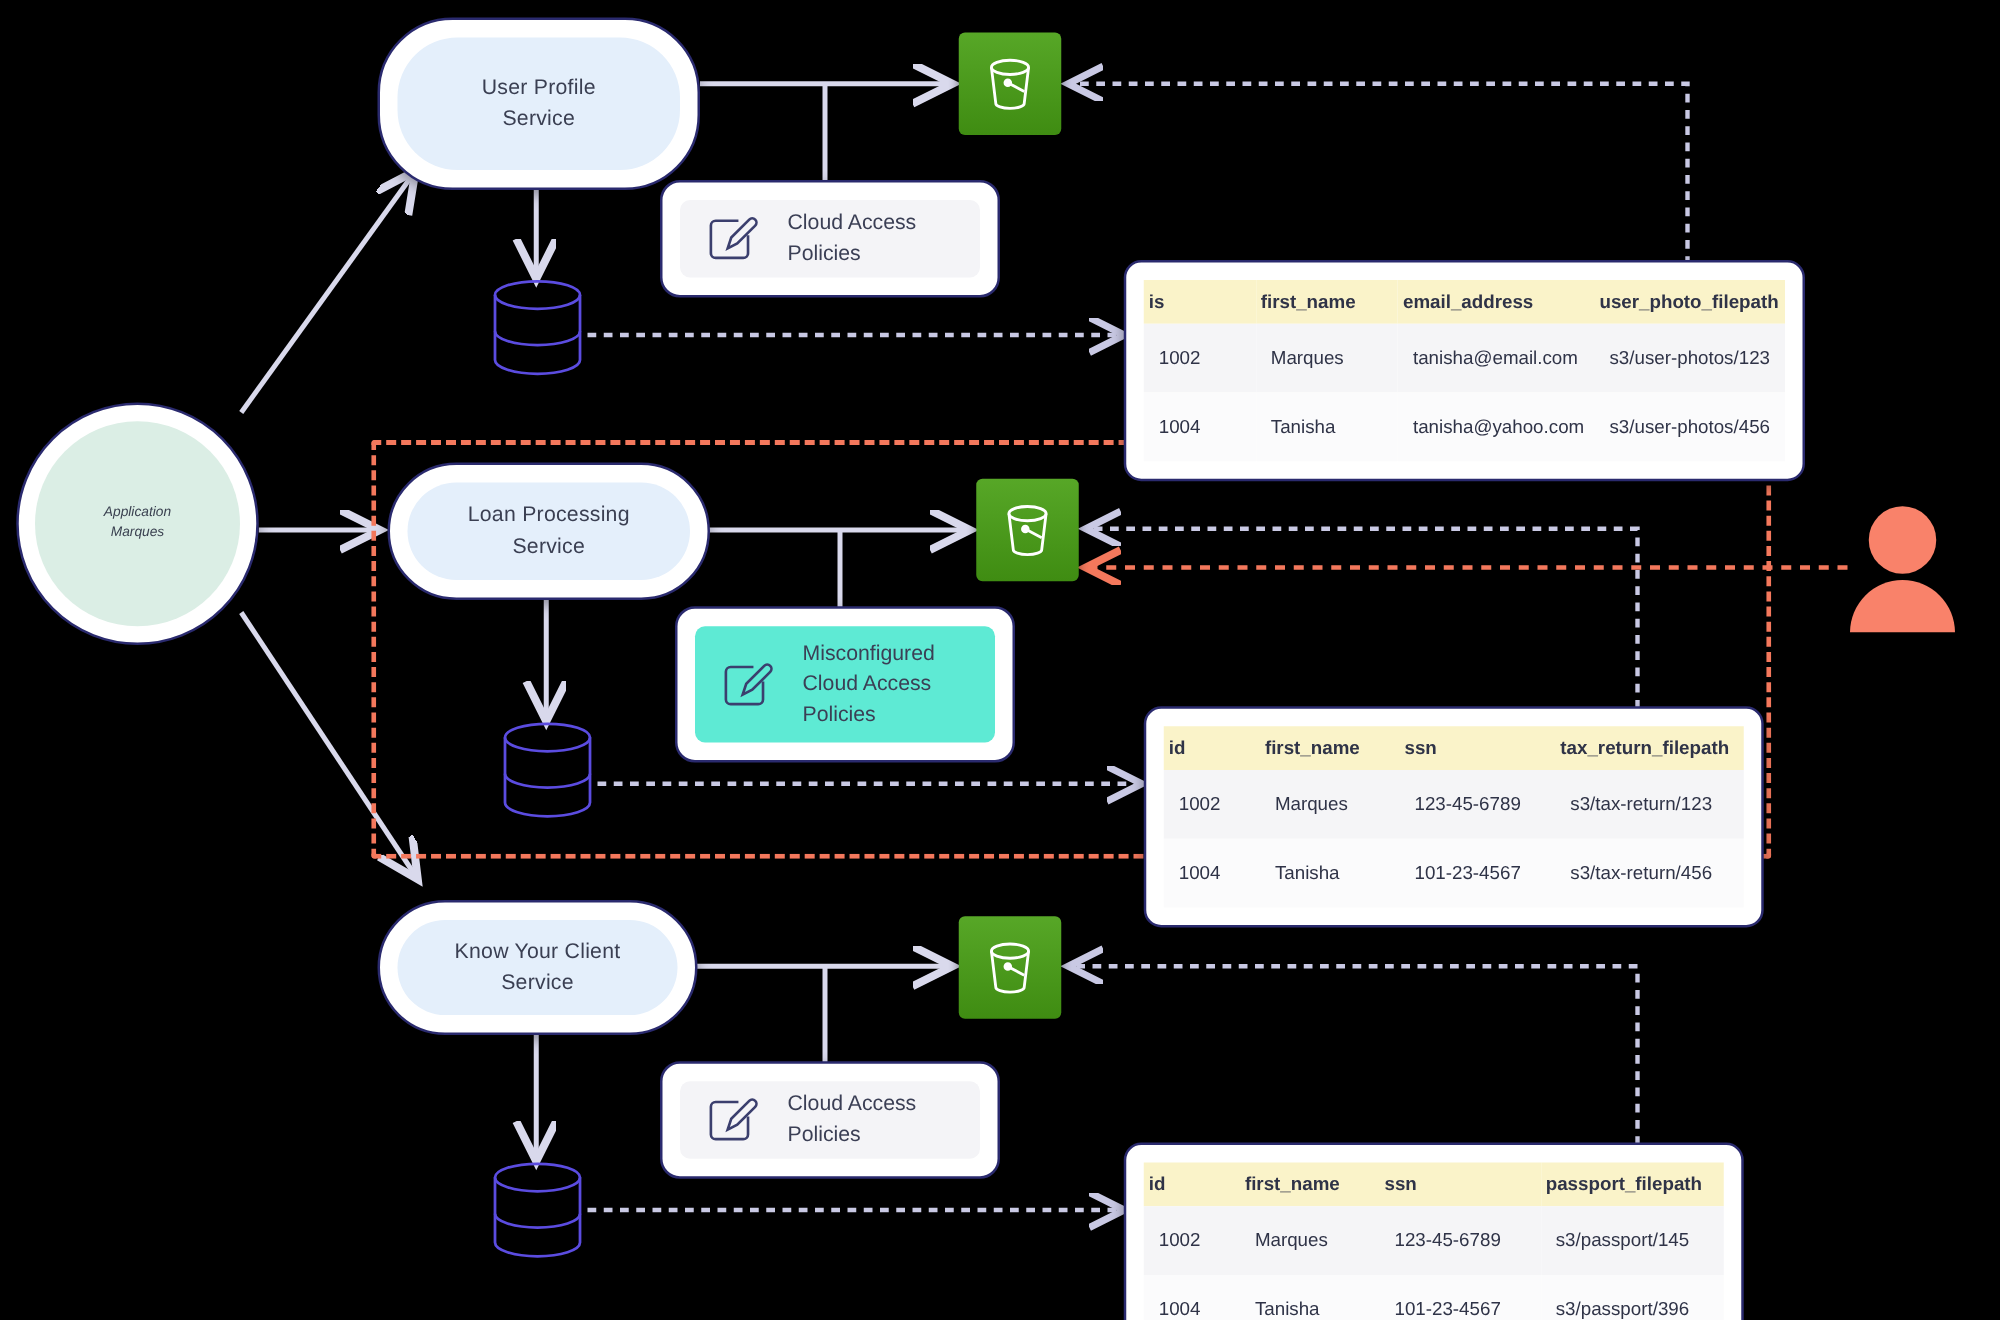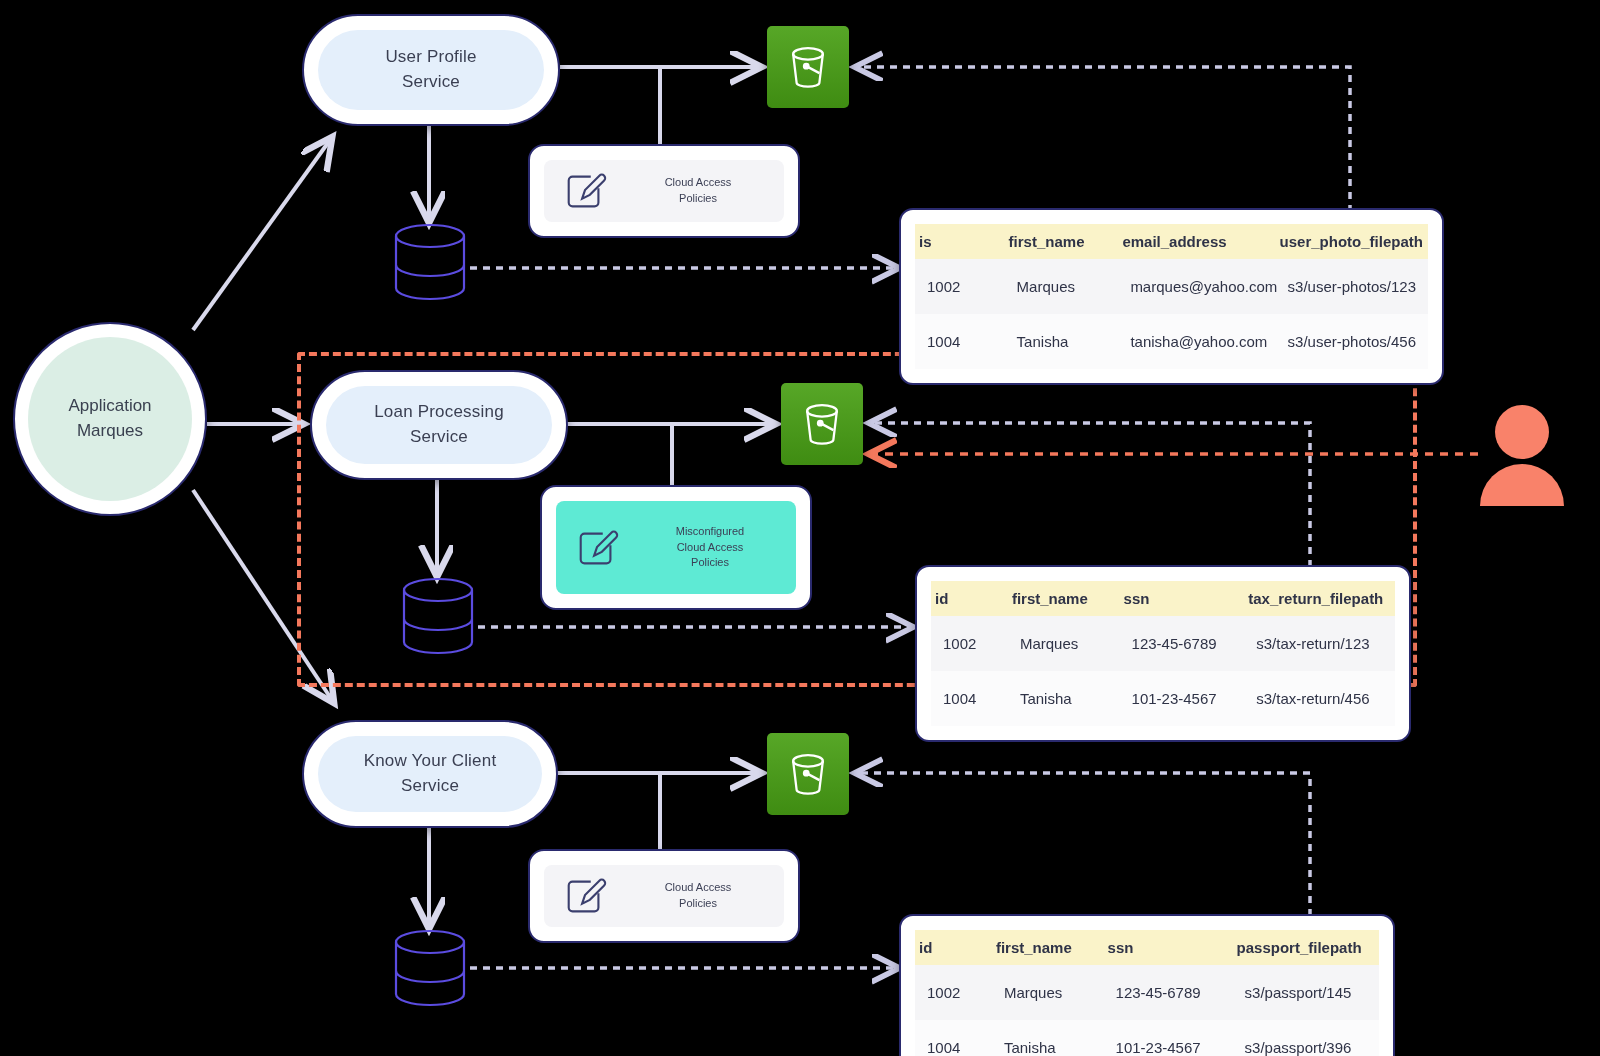--- a/index.html
+++ b/index.html
@@ -41,41 +41,41 @@
     border-radius:50%;
     display:flex;align-items:center;justify-content:center;
     box-shadow:0 4px 12px rgba(0,0,0,.35);
   }
   .circle-inner{
     background:#dbeee5;
     border-radius:50%;
     width:calc(100% - 26px);height:calc(100% - 26px);
     display:flex;align-items:center;justify-content:center;
     text-align:center;color:#3a4150;
-    font-size:17px;line-height:1.45;
+    font-size:11px;line-height:1.45;font-style:italic;
   }
 
   
   .policy{
     background:#ffffff;
     border:2px solid #2a2a6e;
     border-radius:16px;
     padding:14px;
     box-shadow:0 4px 10px rgba(0,0,0,.35);
     display:flex;
   }
   .policy-inner{
     flex:1;border-radius:8px;
     display:flex;align-items:center;justify-content:flex-start;
     gap:22px;padding:16px 18px;
   }
   .policy-inner.ok{background:#f4f4f7;}
   .policy-inner.bad{background:#5eead4;}
   .policy-text{
-    color:#3b3f55;font-size:11px;line-height:1.45;text-align:center;flex:1;
+    color:#3b3f55;font-size:17px;line-height:1.45;flex:1;
   }
   .policy-icon{flex:0 0 auto;width:46px;height:46px;}
 
   
   .bucket{
     background:linear-gradient(180deg,#57a727 0%,#3f8c12 100%);
     border-radius:5px;
     display:flex;align-items:center;justify-content:center;
     box-shadow:0 3px 8px rgba(0,0,0,.45);
   }
@@ -181,21 +181,21 @@
 
   <div class="node circle" style="left:13px;top:322px;width:194px;height:194px;">
     <div class="circle-inner">
       <span>
         <span>Application</span><br>
         <span>Marques</span>
       </span>
     </div>
   </div>
 
-  <div class="node service" style="left:302px;top:14px;width:258px;height:112px;">
+  <div class="node service" style="left:302px;top:14px;width:258px;height:138px;">
     <div class="service-inner">
       <span>
         <span>User Profile</span><br>
         <span>Service</span>
       </span>
     </div>
   </div>
 
   <div class="node service" style="left:310px;top:370px;width:258px;height:110px;">
     <div class="service-inner">
@@ -326,21 +326,21 @@
           <th style="width:17%">is</th>
           <th style="width:22%">first_name</th>
           <th style="width:31%">email_address</th>
           <th style="width:30%">user_photo_filepath</th>
         </tr>
       </thead>
       <tbody>
         <tr>
           <td>1002</td>
           <td>Marques</td>
-          <td>marques@yahoo.com</td>
+          <td>tanisha@email.com</td>
           <td>s3/user-photos/123</td>
         </tr>
         <tr>
           <td>1004</td>
           <td>Tanisha</td>
           <td>tanisha@yahoo.com</td>
           <td>s3/user-photos/456</td>
         </tr>
       </tbody>
     </table>

